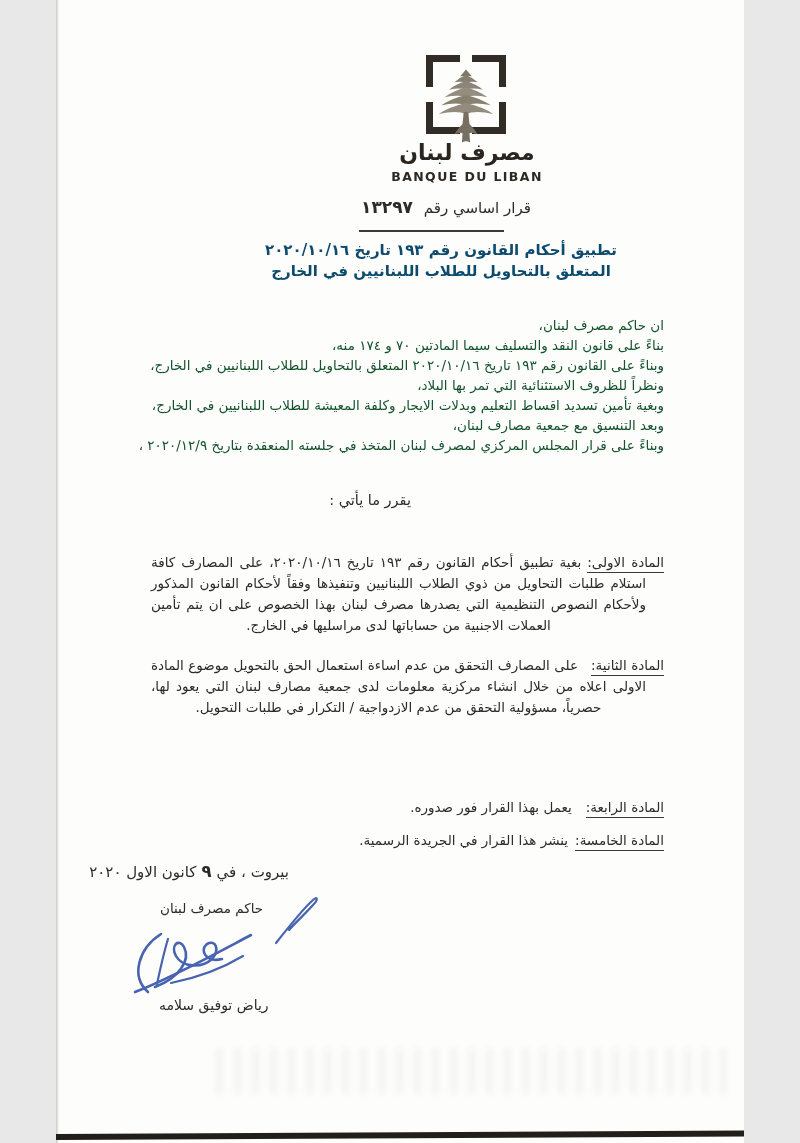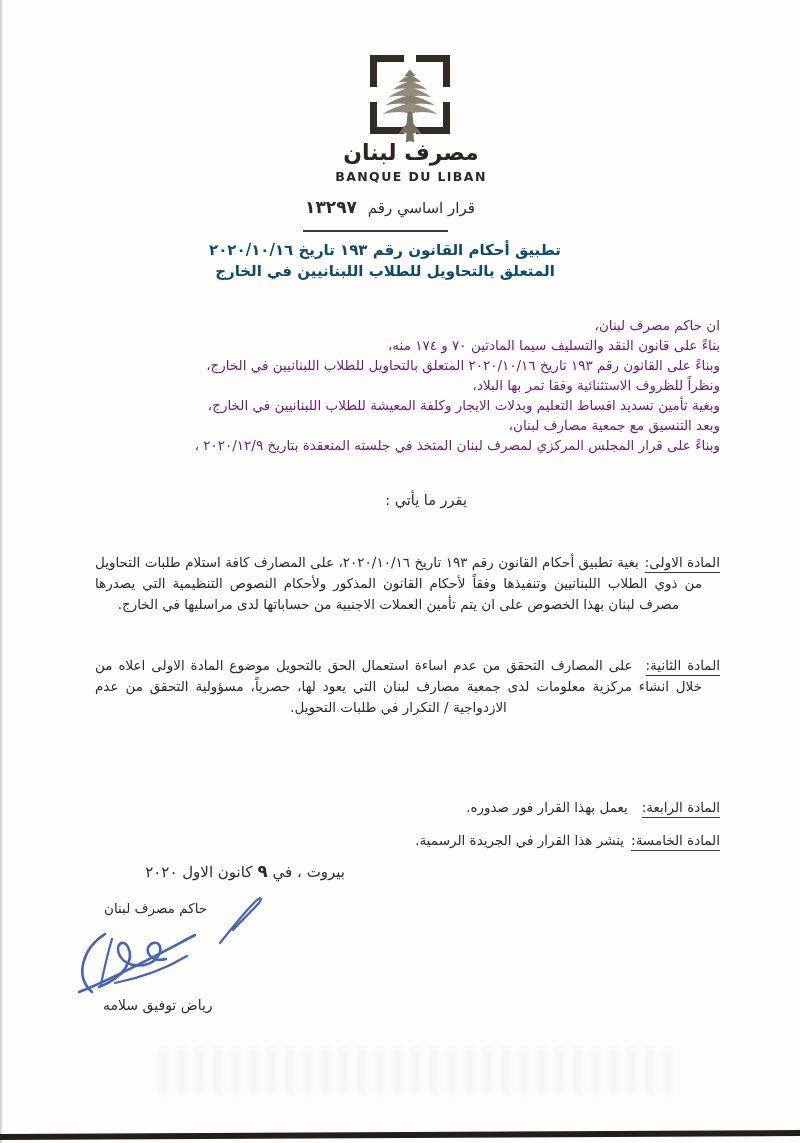--- a/index.html
+++ b/index.html
@@ -1,17 +1,17 @@
 <!DOCTYPE html>
 <html lang="ar"><head>
 <meta charset="utf-8">
 <style>
   html,body{margin:0;padding:0;background:#e8e8e8;}
   .page{
-    position:relative;width:800px;height:1143px;margin:0 auto;
+    position:relative;width:688px;height:1143px;margin:0 auto;
     background:#fdfdfc;overflow:hidden;
     font-family:"DejaVu Sans",sans-serif;color:#2d2d2d;
   }
   
   .scan-left-edge{position:absolute;left:0;top:0;width:3px;height:100%;
     background:linear-gradient(90deg,#c9c9c6,#f2f2f0 80%,transparent);}
   .scan-bottom-bar{position:absolute;left:-6px;top:1134px;width:812px;height:6px;
     background:#221e1a;transform:rotate(-0.28deg);transform-origin:left center;}
   .scan-ghost{position:absolute;left:160px;top:1048px;width:520px;height:46px;
     background:repeating-linear-gradient(90deg,#7a7a7a 0 7px,transparent 7px 18px);
@@ -29,21 +29,21 @@
     font-size:12.5px;font-weight:600;letter-spacing:1.4px;color:#2e2822;}
   
   .decision-line{position:absolute;left:0;top:197px;width:780px;text-align:center;
     direction:rtl;font-size:15px;color:#2b2b2b;}
   .decision-line b{font-size:17px;letter-spacing:1px;margin-right:6px;font-weight:bold;}
   .sep{position:absolute;left:303px;top:230px;width:145px;border-top:2px solid #3a3a3a;}
   .title{position:absolute;left:0;top:240px;width:770px;text-align:center;direction:rtl;
     font-weight:bold;font-size:15px;line-height:21px;color:#0c4a6e;}
   
   .preamble{position:absolute;right:80px;left:40px;top:315px;direction:rtl;
-    text-align:right;font-size:13.5px;line-height:20px;white-space:nowrap;color:#701a75;}
+    text-align:right;font-size:13.5px;line-height:20px;white-space:nowrap;color:#14532d;}
   .decree-intro{position:absolute;right:333px;top:492px;direction:rtl;
     font-size:14.5px;color:#2b2b2b;white-space:nowrap;}
   
   .article{position:absolute;right:80px;left:95px;direction:rtl;
     font-size:13.5px;line-height:21px;color:#2b2b2b;
     text-align:justify;text-align-last:center;
     padding-right:18px;text-indent:-18px;margin:0;}
   .article.single{text-align:right;text-align-last:right;}
   .article .lbl{border-bottom:1px solid #3a3a3a;padding-bottom:2px;white-space:nowrap;}
   .a1{top:552px;} .a2{top:655px;} .a3{top:740px;} .a4{top:797px;} .a5{top:830px;}
@@ -94,21 +94,21 @@
   <div class="sep"></div>
   <div class="title">
     <div>تطبيق أحكام القانون رقم ١٩٣ تاريخ ٢٠٢٠/١٠/١٦</div>
     <div>المتعلق بالتحاويل للطلاب اللبنانيين في الخارج</div>
   </div>
 
   <div class="preamble">
     <div>ان حاكم مصرف لبنان،</div>
     <div>بناءً على قانون النقد والتسليف سيما المادتين ٧٠ و ١٧٤ منه،</div>
     <div>وبناءً على القانون رقم ١٩٣ تاريخ ٢٠٢٠/١٠/١٦ المتعلق بالتحاويل للطلاب اللبنانيين في الخارج،</div>
-    <div>ونظراً للظروف الاستثنائية وفقا تمر بها البلاد،</div>
+    <div>ونظراً للظروف الاستثنائية التي تمر بها البلاد،</div>
     <div>وبغية تأمين تسديد اقساط التعليم وبدلات الايجار وكلفة المعيشة للطلاب اللبنانيين في الخارج،</div>
     <div>وبعد التنسيق مع جمعية مصارف لبنان،</div>
     <div>وبناءً على قرار المجلس المركزي لمصرف لبنان المتخذ في جلسته المنعقدة بتاريخ ٢٠٢٠/١٢/٩ ،</div>
   </div>
 
   <div class="decree-intro">يقرر ما يأتي :</div>
 
   <p class="article a1"><span class="lbl">المادة الاولى:</span><span>بغية تطبيق أحكام القانون رقم ١٩٣ تاريخ ٢٠٢٠/١٠/١٦، على المصارف كافة استلام طلبات التحاويل من ذوي الطلاب اللبنانيين وتنفيذها وفقاً لأحكام القانون المذكور ولأحكام النصوص التنظيمية التي يصدرها مصرف لبنان بهذا الخصوص على ان يتم تأمين العملات الاجنبية من حساباتها لدى مراسليها في الخارج.</span></p>
 
   <p class="article a2"><span class="lbl">المادة الثانية:</span><span>على المصارف التحقق من عدم اساءة استعمال الحق بالتحويل موضوع المادة الاولى اعلاه من خلال انشاء مركزية معلومات لدى جمعية مصارف لبنان التي يعود لها، حصرياً، مسؤولية التحقق من عدم الازدواجية / التكرار في طلبات التحويل.</span></p>

